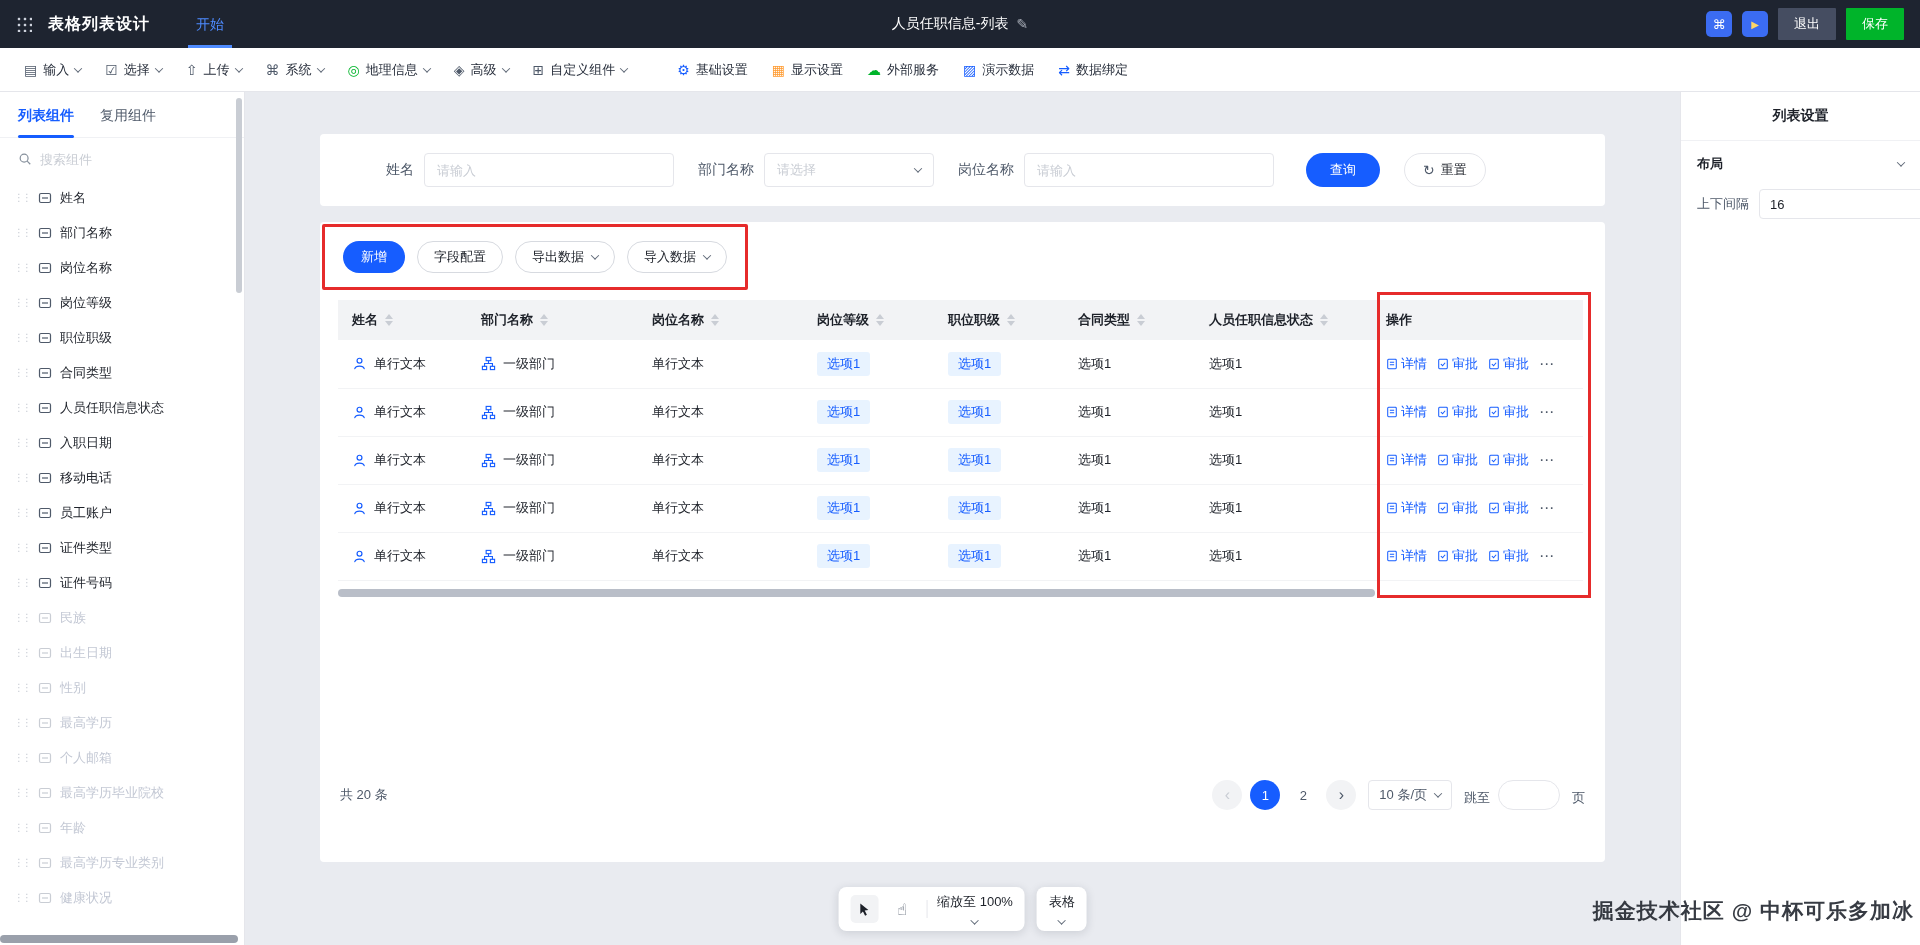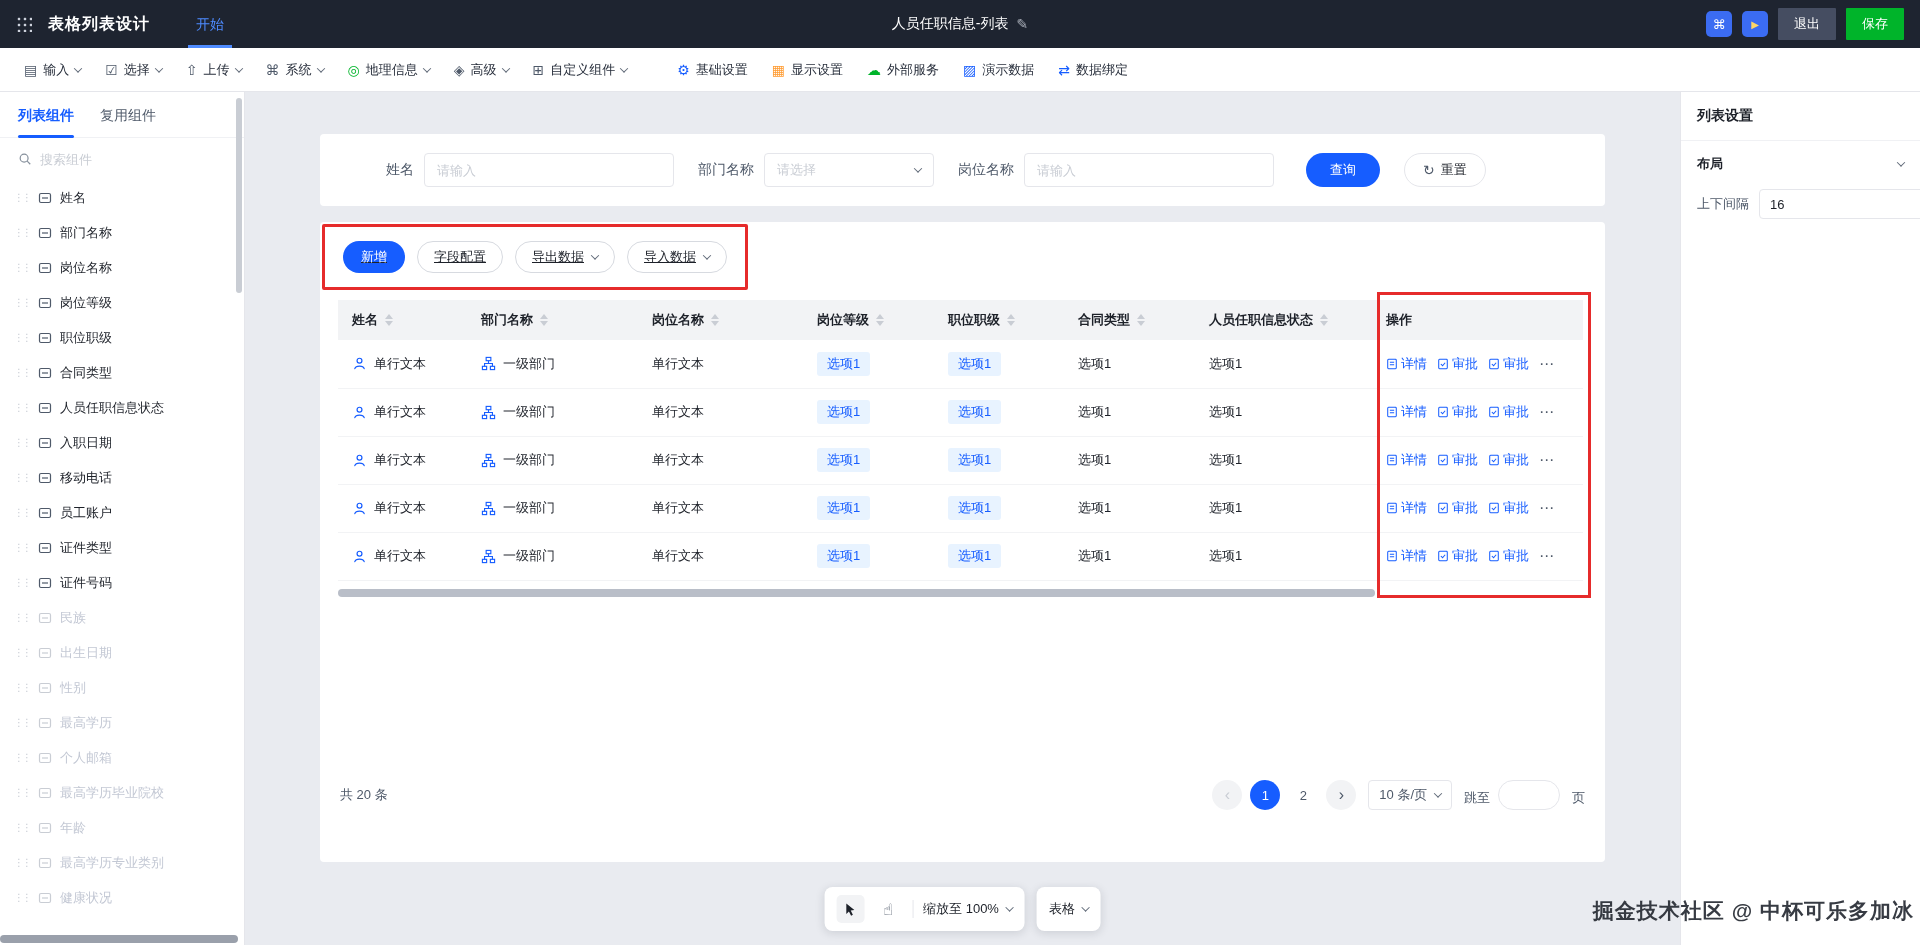--- a/index.html
+++ b/index.html
@@ -60,21 +60,21 @@
   .f-input,.f-select { height:34px; border:1px solid #e5e6eb; border-radius:4px; background:#fff; font-size:13px; font-family:inherit; padding:0 12px; color:#1d2129; }
   .f-input { width:250px; }
   .f-input::placeholder { color:#c9cdd4; }
   .f-select { width:170px; display:flex; align-items:center; justify-content:space-between; cursor:pointer; }
   .f-select .ph { color:#c9cdd4; }
   .btn-query { height:34px; border:none; border-radius:17px; background:#165dff; color:#fff; font-size:13px; padding:0 24px; cursor:pointer; font-family:inherit; margin-left:8px;text-align:center; }
   .btn-reset { height:34px; border:1px solid #e5e6eb; border-radius:17px; background:#fff; color:#1d2129; font-size:13px; padding:0 18px; cursor:pointer; font-family:inherit; display:flex; align-items:center; gap:6px; }
   .reset-ic { color:#4e5969; font-size:14px; }
 
   .main-card { background:#fff; border-radius:4px; height:640px; display:flex; flex-direction:column; position:relative; }
-  .action-area { display:inline-flex; align-items:center; gap:12px; padding:14px 18px; border:3px solid #e62b2b; margin:2px 0 0 2px; width:fit-content; border-radius:2px;text-decoration:underline; }
+  .action-area { display:inline-flex; align-items:center; gap:12px; padding:14px 18px; border:3px solid #e62b2b; margin:2px 0 0 2px; width:fit-content; border-radius:2px; }
   .btn-add { height:32px; border:none; border-radius:16px; background:#165dff; color:#fff; font-size:13px; padding:0 18px; cursor:pointer; font-family:inherit; }
   .btn-pill { height:32px; border:1px solid #d7dae0; border-radius:16px; background:#fff; color:#1d2129; font-size:13px; padding:0 16px; cursor:pointer; font-family:inherit; display:flex; align-items:center; gap:8px; }
 
   .table-wrap { margin:10px 18px 0; position:relative; }
   table { border-collapse:collapse; table-layout:fixed; width:1245px; }
   thead th { height:40px; background:#f2f3f5; text-align:left; padding:0 14px; font-size:13px; font-weight:bold; color:#1d2129; white-space:nowrap; }
   thead th .th-inner { display:flex; align-items:center; }
   tbody td { height:48px; padding:0 14px; font-size:13px; color:#1d2129; border-bottom:1px solid #f2f3f5; white-space:nowrap; }
   .sort { display:inline-flex; flex-direction:column; gap:2px; margin-left:7px; cursor:pointer; }
   .sort i { display:block; width:0; height:0; border-left:4px solid transparent; border-right:4px solid transparent; }
@@ -102,25 +102,25 @@
   .jump-label,.page-unit { color:#4e5969; margin-left:4px;margin-top:6px; }
   .jump-input { width:62px; height:30px; border:1px solid #e5e6eb; border-radius:15px; outline:none; font-family:inherit; padding:0 10px; }
 
   
   .bottom-bar { position:absolute; left:50%; bottom:14px; transform:translateX(-50%); display:flex; gap:12px; }
   .float-pill { background:#fff; border-radius:8px; box-shadow:0 2px 10px rgba(30,35,48,.14); height:44px; display:flex; align-items:center; padding:0 12px; gap:10px; }
   .tool-btn { width:28px; height:28px; border-radius:5px; display:flex; align-items:center; justify-content:center; cursor:pointer; }
   .tool-btn.active { background:#f2f3f5; }
   .hand-ic { color:#4e5969; font-size:16px; }
   .v-div { width:1px; height:18px; background:#e5e6eb; }
-  .zoom-label,.view-label { font-size:13px; color:#1d2129; cursor:pointer; display:flex; align-items:center; gap:8px; }
+  .zoom-label,.view-label { font-size:13px; color:#1d2129; cursor:pointer; display:flex; align-items:center; gap:8px;flex-direction:column; }
 
   
   .right-panel { width:240px; background:#fff; border-left:1px solid #e5e6eb; flex:0 0 240px; }
-  .rp-title { font-size:14px; font-weight:bold; padding:15px 16px; border-bottom:1px solid #f0f1f4; }
+  .rp-title { font-size:14px; font-weight:bold; padding:15px 16px; border-bottom:1px solid #f0f1f4;text-align:center; }
   .rp-section { display:flex; align-items:center; padding:14px 16px 10px; cursor:pointer;gap:36px; }
   .rp-section .sec-label { font-size:13px; font-weight:bold; color:#1d2129; }
   .rp-section .caret { margin-left:auto; }
   .rp-row { display:flex; align-items:center; padding:6px 16px; gap:10px; }
   .rp-label { font-size:13px; color:#4e5969; white-space:nowrap; }
   .rp-input { flex:1; height:30px; border:1px solid #e5e6eb; border-radius:4px; outline:none; font-family:inherit; font-size:13px; padding:0 10px; color:#1d2129; }
 
   .watermark { position:fixed; right:6px; bottom:20px; font-size:21px; font-weight:bold; color:#262b33; opacity:.92; letter-spacing:1px; z-index:50; pointer-events:none; }
 </style>
 </head>

